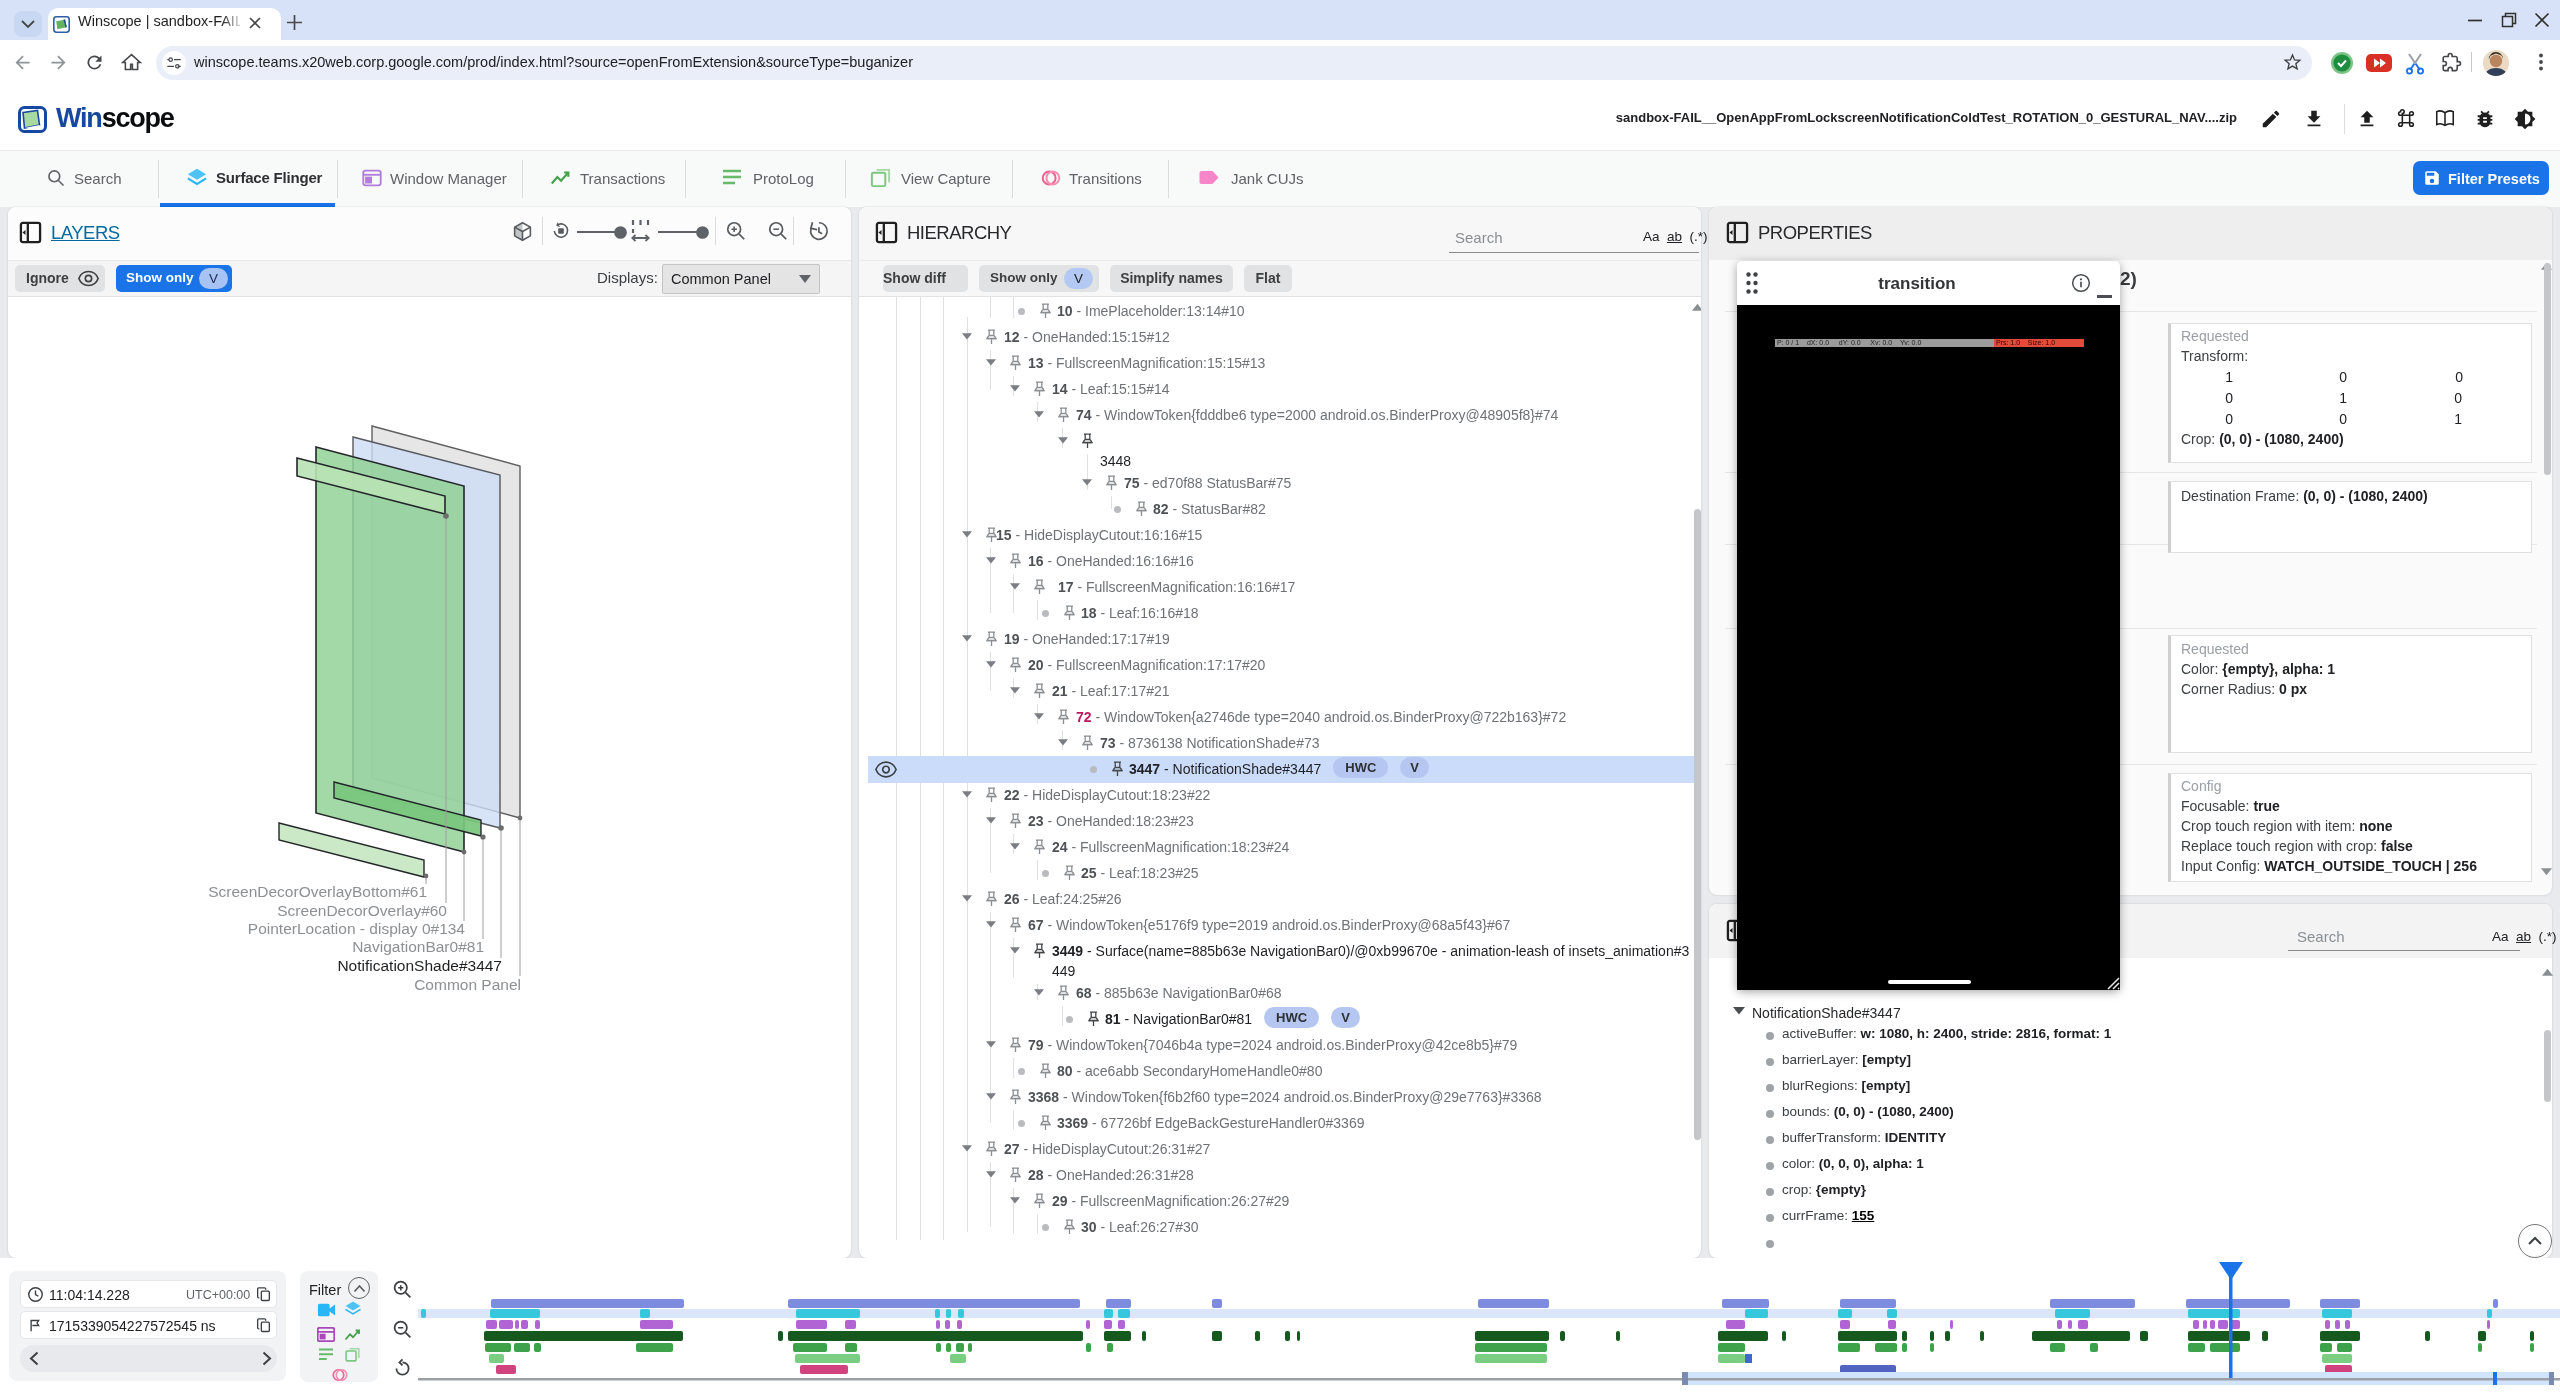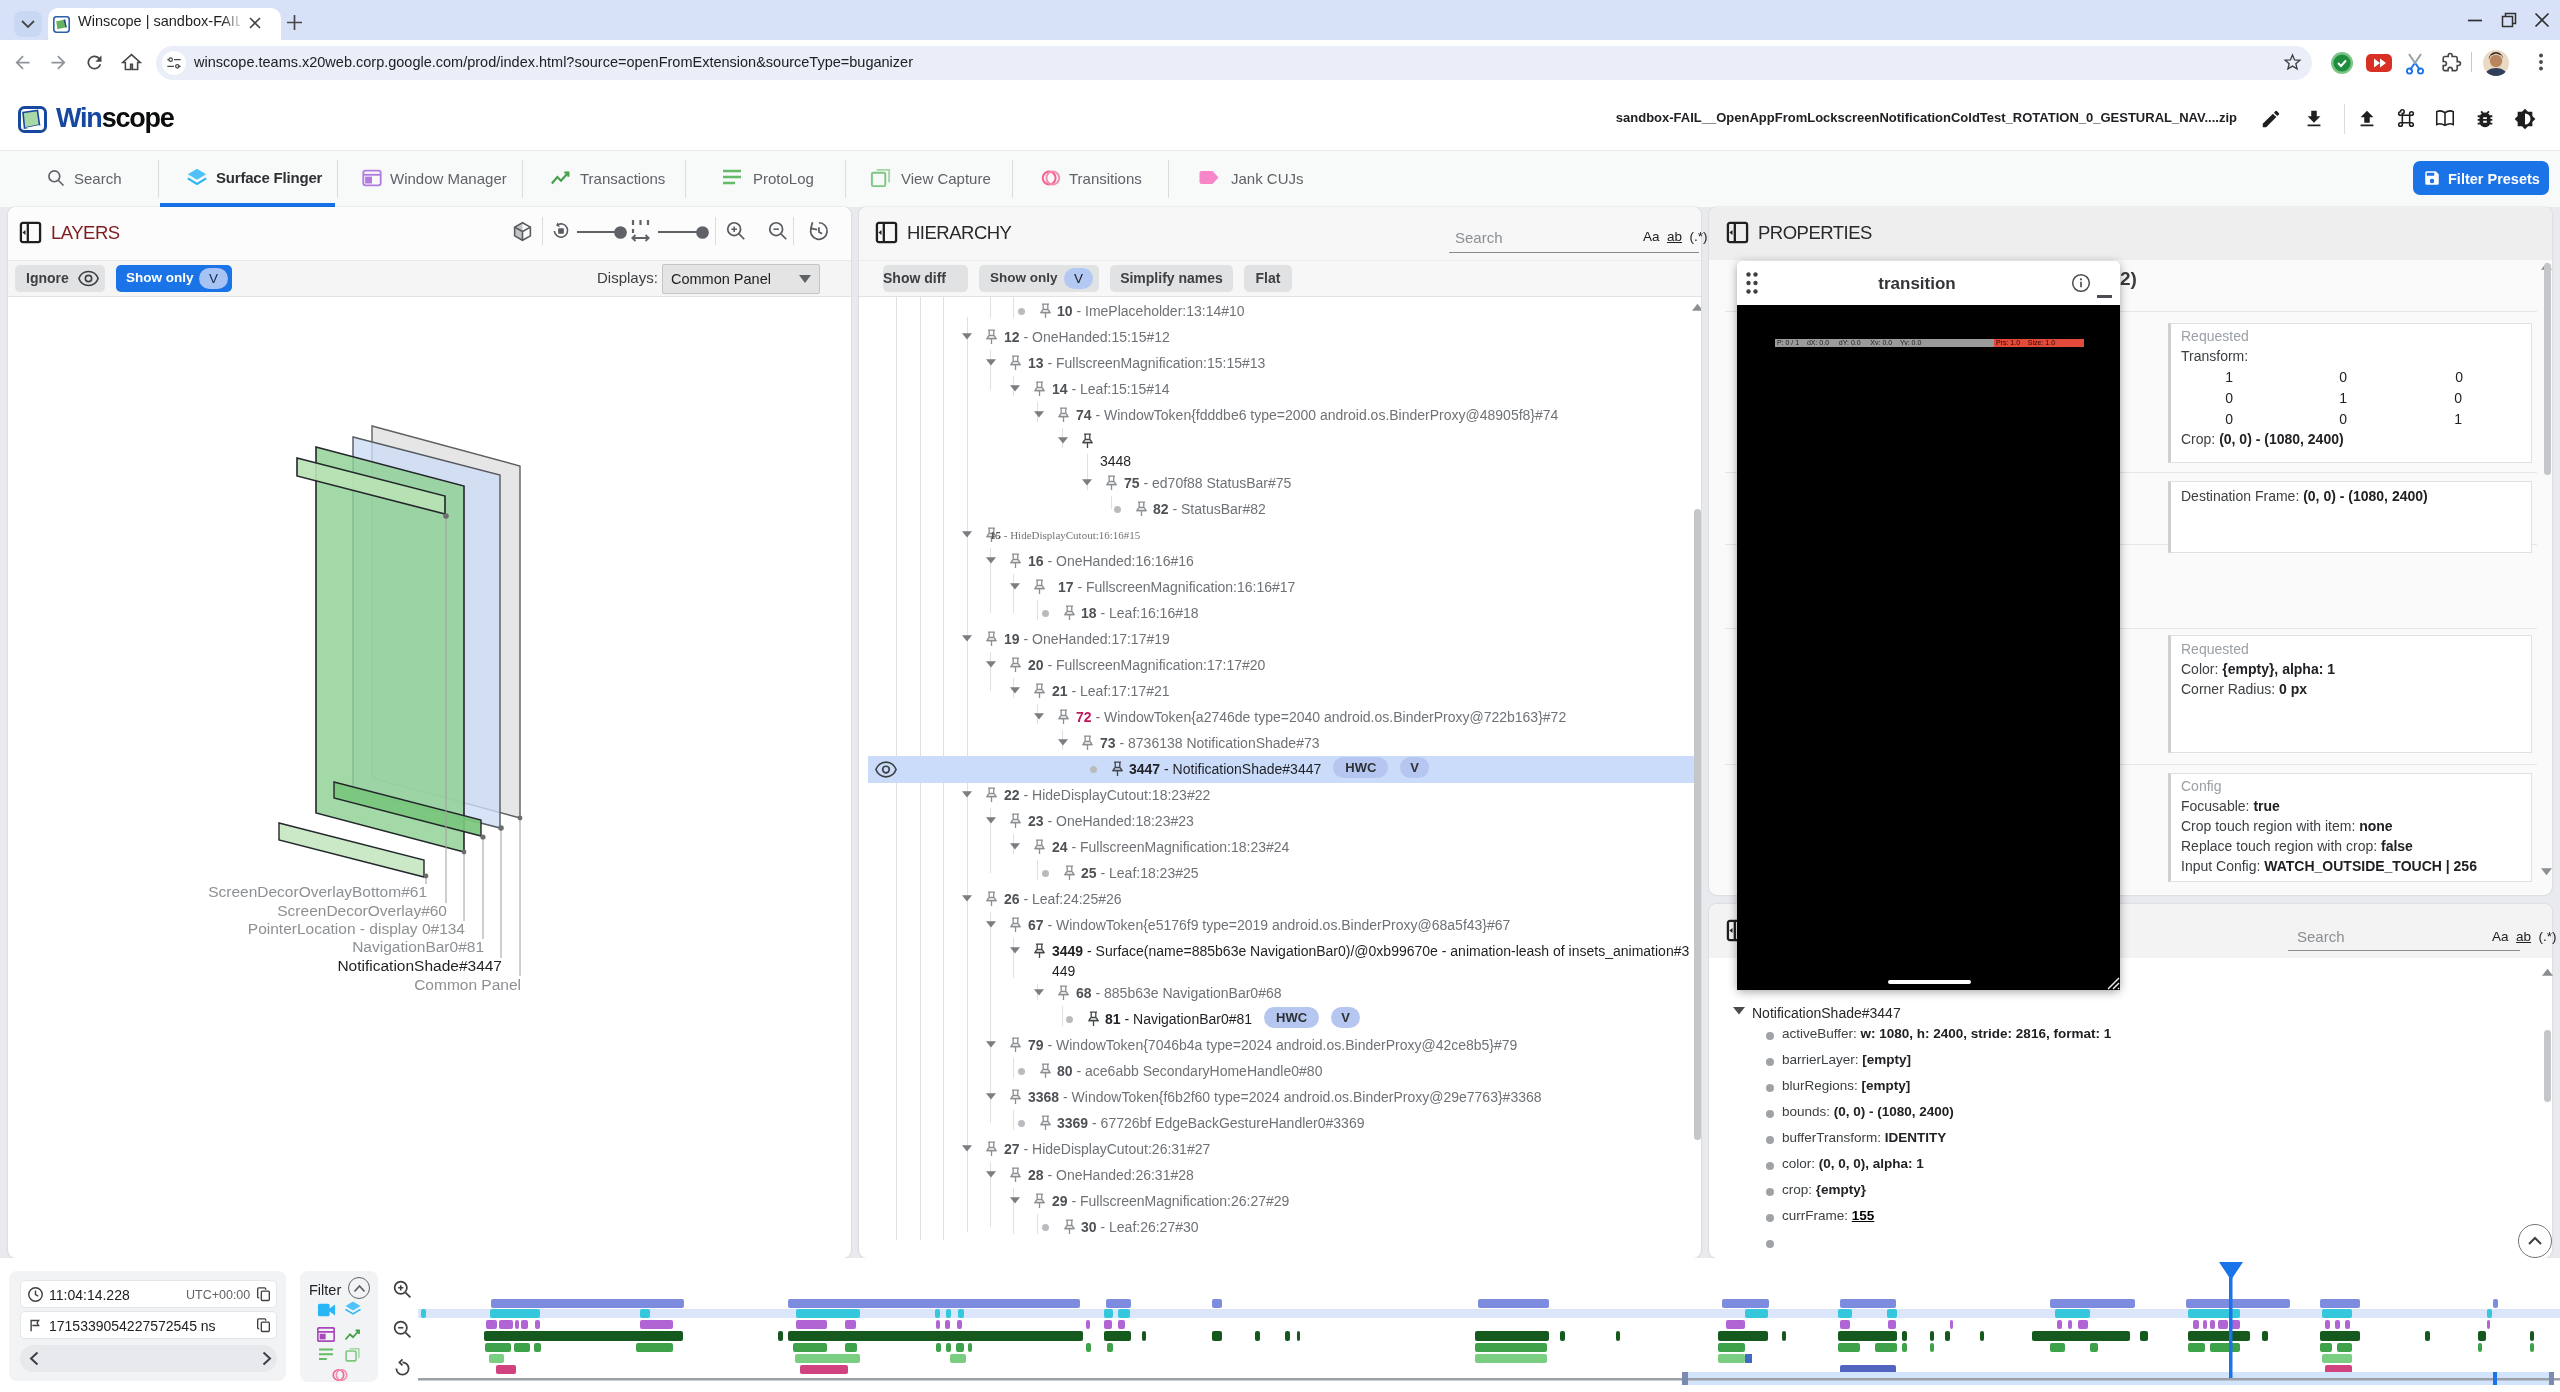--- a/index.html
+++ b/index.html
@@ -198,21 +198,21 @@
 
 <div class="abs" style="left:0;top:207px;width:2560px;height:1185px;background:#e9eaed;"></div>
 
 <div class="abs" style="left:8px;top:207px;width:843px;height:1051px;background:#fff;border-radius:8px;box-shadow:0 0 2px rgba(0,0,0,.18);"></div>
 <div class="abs" style="left:8px;top:207px;width:843px;height:53px;background:#fcfcfc;border-radius:8px 8px 0 0;"></div>
 <svg class="abs" style="left:19px;top:221px" width="23" height="23" viewBox="0 0 24 24">
     <rect x="2" y="2" width="20" height="20" rx="2" fill="none" stroke="#1f1f1f" stroke-width="2.4"></rect>
     <path d="M9.2 2v20" stroke="#1f1f1f" stroke-width="2.4"></path>
     <path d="M6.8 9.3v5.4L3.6 12z" fill="#1f1f1f"></path>
   </svg>
-<div class="abs" style="left:51px;top:222px;font-size:18.5px;color:#7f1d1d;letter-spacing:-0.5px;">LAYERS</div>
+<div class="abs" style="left:51px;top:222px;font-size:18.5px;color:#0369a1;letter-spacing:-0.5px;text-decoration:underline;">LAYERS</div>
 <div class="abs" style="left:8px;top:260px;width:843px;height:37px;background:#f5f5f5;border-top:1px solid #e8e8e8;border-bottom:1px solid #e2e2e2;"></div>
 
 <svg class="abs" style="left:512px;top:221px" width="21" height="21" viewBox="0 0 24 24">
     <path d="M12 2 3 7v10l9 5 9-5V7z" fill="none" stroke="#575b5f" stroke-width="1.8"></path>
     <path d="M3 7l9 5 9-5M12 12v10" fill="none" stroke="#575b5f" stroke-width="1.8"></path>
     <path d="M12 2 3 7v10l9 5z" fill="#575b5f" opacity=".35"></path>
   </svg>
 <div class="abs" style="left:542px;top:217px;width:1px;height:28px;background:#dcdcdc;"></div>
 <svg class="abs" style="left:551px;top:221px" width="20" height="20" viewBox="0 0 24 24">
     <path d="M7.1 5.1A8 8 0 1 1 4 12" fill="none" stroke="#575b5f" stroke-width="1.9"></path>
@@ -446,21 +446,21 @@
     <div class="abs" style="left:294px;top:199px;height:26px;line-height:26px;font-size:14px;color:#6e7276;white-space:nowrap;"><b style="color:#4e5256;">82</b> - StatusBar#82</div>
     <svg class="abs" style="left:103px;top:234px" width="10" height="7" viewBox="0 0 12 8">
       <path d="M0 0h12L6 7.5z" fill="#7a7e82"></path>
     </svg>
     <svg class="abs" style="left:126px;top:230px" width="13" height="16" viewBox="0 0 13 16">
       <g fill="none" stroke="#8a8e92" stroke-width="1.3">
         <path d="M3 1.2h7M4.2 1.2v5M8.8 1.2v5M2 9.5c1-2 2.2-3 2.2-3h4.6s1.2 1 2.2 3z"></path>
         <path d="M1.8 9.6h9.4M6.5 9.6V15"></path>
       </g>
     </svg>
-    <div class="abs" style="left:131px;top:225px;height:26px;line-height:26px;font-size:11px;color:#6e7276;white-space:nowrap;font-family:Liberation Serif, serif;"><b style="color:#4e5256;">15</b> - HideDisplayCutout:16:16#15</div>
+    <div class="abs" style="left:137px;top:225px;height:26px;line-height:26px;font-size:14px;color:#6e7276;white-space:nowrap;"><b style="color:#4e5256;">15</b> - HideDisplayCutout:16:16#15</div>
     <svg class="abs" style="left:127px;top:260px" width="10" height="7" viewBox="0 0 12 8">
       <path d="M0 0h12L6 7.5z" fill="#7a7e82"></path>
     </svg>
     <svg class="abs" style="left:150px;top:256px" width="13" height="16" viewBox="0 0 13 16">
       <g fill="none" stroke="#8a8e92" stroke-width="1.3">
         <path d="M3 1.2h7M4.2 1.2v5M8.8 1.2v5M2 9.5c1-2 2.2-3 2.2-3h4.6s1.2 1 2.2 3z"></path>
         <path d="M1.8 9.6h9.4M6.5 9.6V15"></path>
       </g>
     </svg>
     <div class="abs" style="left:169px;top:251px;height:26px;line-height:26px;font-size:14px;color:#6e7276;white-space:nowrap;"><b style="color:#4e5256;">16</b> - OneHanded:16:16#16</div>

